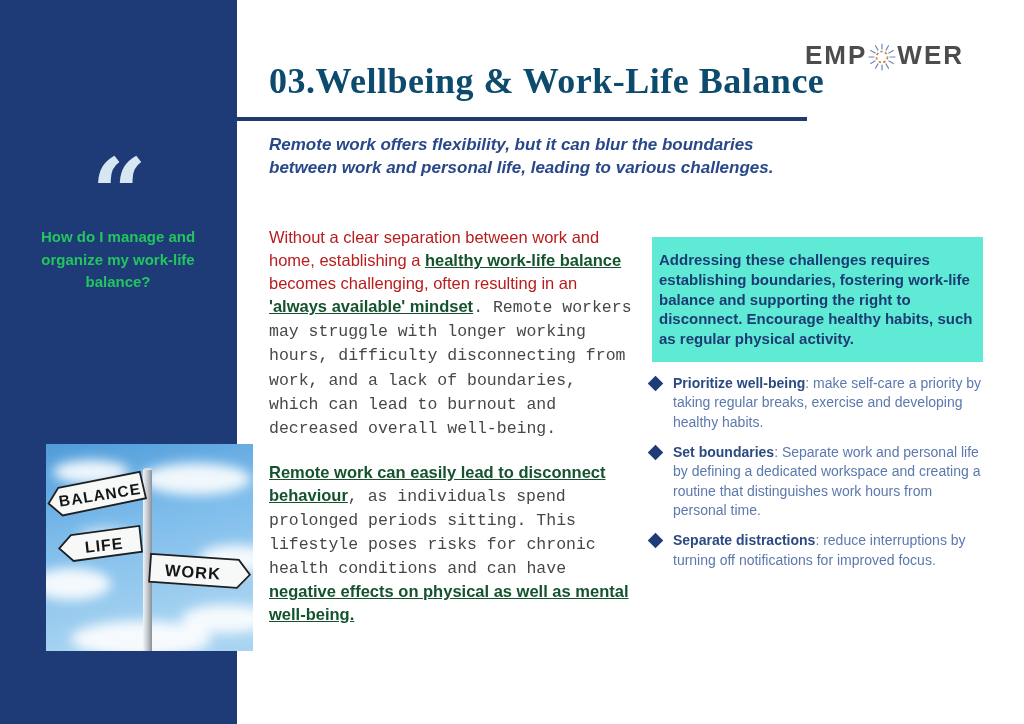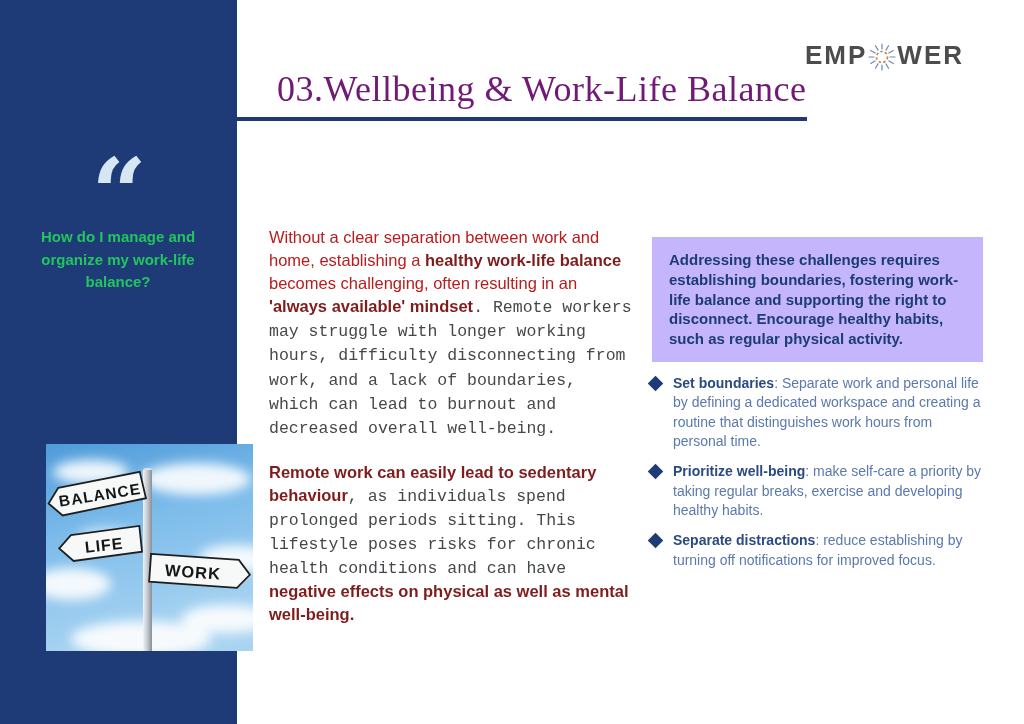--- a/index.html
+++ b/index.html
@@ -15,37 +15,37 @@
             color:#22c55e;font-weight:bold;font-size:15px;line-height:1.5;}
 
   
   .photo{position:absolute;left:46px;top:444px;width:207px;height:207px;}
   .photo svg{display:block;}
 
   
   .logo{position:absolute;left:805px;top:40px;display:flex;align-items:center;
         color:#4c4c4e;font-weight:bold;font-size:26px;letter-spacing:2px;}
   .logo svg{margin:2px 1px 0 1px;}
-  .title{position:absolute;left:269px;top:60px;margin:8px;width:600px;
-         font-family:"Liberation Serif","DejaVu Serif",serif;font-weight:normal;
-         font-size:36px;letter-spacing:0.5px;color:#701a75;white-space:nowrap;}
+  .title{position:absolute;left:269px;top:60px;margin:0;width:600px;
+         font-family:"Liberation Serif","DejaVu Serif",serif;font-weight:bold;
+         font-size:36px;letter-spacing:0.5px;color:#0c4a6e;white-space:nowrap;}
   .rule{position:absolute;left:237px;top:117px;width:570px;height:4px;background:#1e3a71;}
   .subtitle{position:absolute;left:269px;top:134px;margin:0;width:530px;
             font-style:italic;font-weight:bold;font-size:17px;line-height:1.35;color:#28488a;}
 
   
   .col-main{position:absolute;left:269px;top:226px;width:364px;}
   .para{margin:0 0 21px 0;font-size:16.5px;line-height:1.4;}
   .lt{color:#b91c1c;}                      
-  .nb{color:#7f1d1d;font-weight:bold;}     
+  .nb{color:#14532d;font-weight:bold;text-decoration:underline;}     
   .gy{color:#45484b;font-family:Liberation Mono, monospace;}                      
 
   
   .callout{position:absolute;left:652px;top:237px;width:331px;box-sizing:border-box;
-           background:#c4b5fd;padding:13px 17px;color:#1d3c74;font-weight:600;
+           background:#5eead4;padding:13px 7px;color:#1d3c74;font-weight:600;
            font-size:15px;line-height:1.32;}
   .bullets{position:absolute;left:648px;top:374px;width:336px;}
   .bullet{display:flex;align-items:flex-start;margin-bottom:11px;}
   .diamond{flex:0 0 auto;width:11px;height:11px;background:#1e3c78;
            transform:rotate(45deg);margin:4px 12px 0 2px;}
   .btext{font-size:14px;line-height:1.38;color:#5b79ae;}
   .btext b{color:#2b4a82;}
 </style>
 </head>
 <body>
@@ -121,36 +121,37 @@
         <line x1="20.9" y1="10" x2="25.3" y2="7.5"></line>
       </g>
       <circle cx="14" cy="14" r="5.5" fill="none" stroke="#c08a5c" stroke-width="1.7" stroke-dasharray="2.5 2.2"></circle>
       <circle cx="14" cy="14" r="3" fill="#ffffff"></circle>
     </svg>
     <span>WER</span>
   </div>
 
   <h1 class="title">03.Wellbeing &amp; Work-Life Balance</h1>
   <div class="rule"></div>
+  <p class="subtitle">Remote work offers flexibility, but it can blur the boundaries between work and personal life, leading to various challenges.</p>
 
   <main class="col-main">
     <p class="para"><span class="lt">Without a clear separation between work and home, establishing a </span><span class="nb">healthy work-life balance</span><span class="lt"> becomes challenging, often resulting in an </span><span class="nb">'always available' mindset</span><span class="gy">. Remote workers may struggle with longer working hours, difficulty disconnecting from work, and a lack of boundaries, which can lead to burnout and decreased overall well-being.</span></p>
-    <p class="para"><span class="nb">Remote work can easily lead to sedentary behaviour</span><span class="gy">, as individuals spend prolonged periods sitting. This lifestyle poses risks for chronic health conditions and can have </span><span class="nb">negative effects on physical as well as mental well-being.</span></p>
+    <p class="para"><span class="nb">Remote work can easily lead to disconnect behaviour</span><span class="gy">, as individuals spend prolonged periods sitting. This lifestyle poses risks for chronic health conditions and can have </span><span class="nb">negative effects on physical as well as mental well-being.</span></p>
   </main>
 
   <div class="callout">Addressing these challenges requires establishing boundaries, fostering work-life balance and supporting the right to disconnect. Encourage healthy habits, such as regular physical activity.</div>
 
   <div class="bullets">
     <div class="bullet">
       <span class="diamond"></span>
+      <span class="btext"><b>Prioritize well-being</b><span>: make self-care a priority by taking regular breaks, exercise and developing healthy habits.</span></span>
+    </div>
+    <div class="bullet">
+      <span class="diamond"></span>
       <span class="btext"><b>Set boundaries</b><span>: Separate work and personal life by defining a dedicated workspace and creating a routine that distinguishes work hours from personal time.</span></span>
     </div>
     <div class="bullet">
       <span class="diamond"></span>
-      <span class="btext"><b>Prioritize well-being</b><span>: make self-care a priority by taking regular breaks, exercise and developing healthy habits.</span></span>
-    </div>
-    <div class="bullet">
-      <span class="diamond"></span>
-      <span class="btext"><b>Separate distractions</b><span>: reduce establishing by turning off notifications for improved focus.</span></span>
+      <span class="btext"><b>Separate distractions</b><span>: reduce interruptions by turning off notifications for improved focus.</span></span>
     </div>
   </div>
 
 </div>
 
 </body></html>

